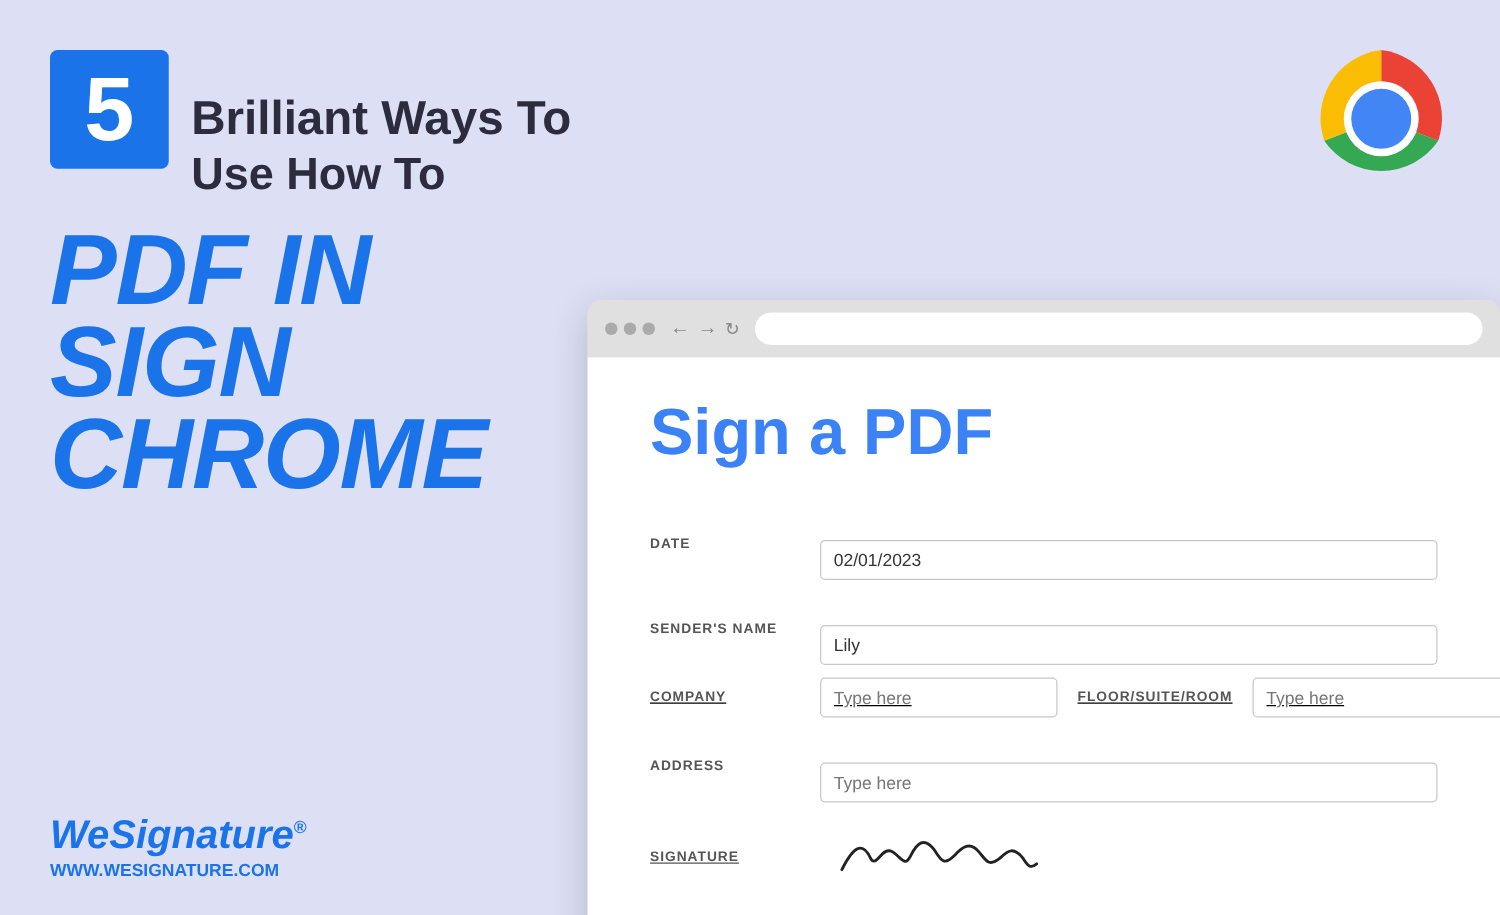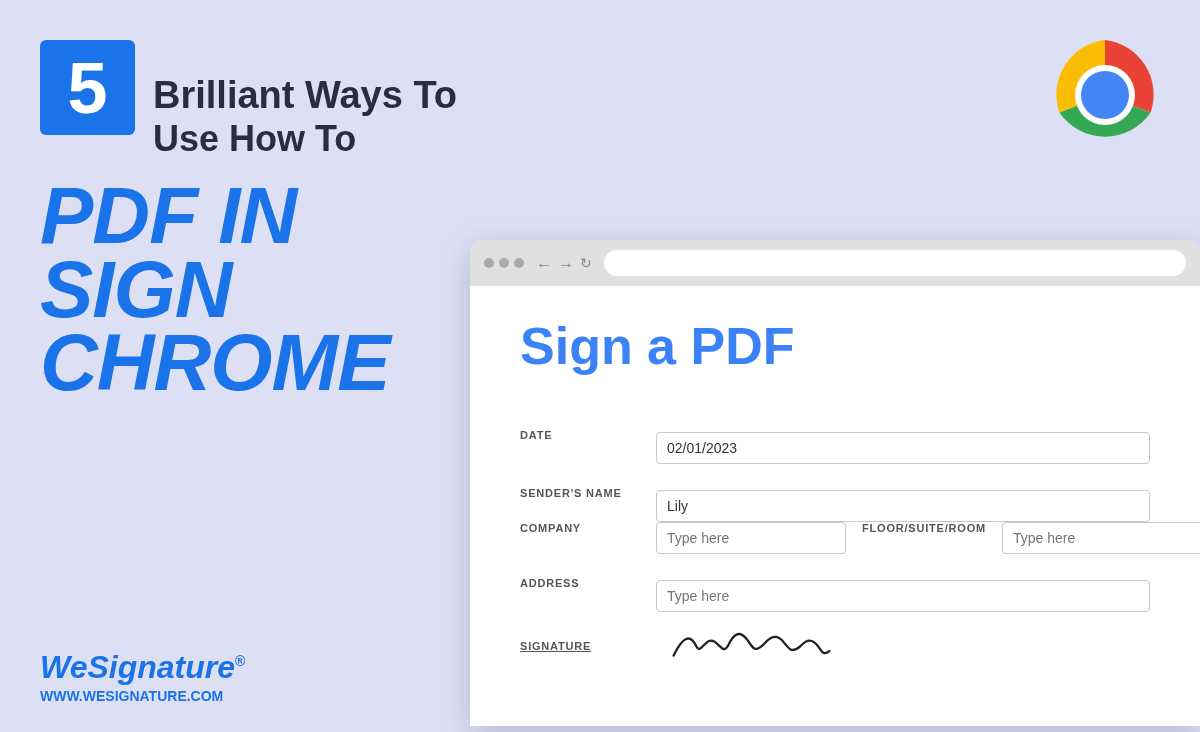--- a/index.html
+++ b/index.html
@@ -179,20 +179,21 @@
     .pdf-title {
       font-size: 52px;
       font-weight: 900;
       color: #3b82f6;
       margin-bottom: 30px;
     }
 
     .form-grid {
       display: flex;
       flex-direction: column;
+      gap: 10px;
     }
 
     .form-row {
       display: flex;
       align-items: center;
       gap: 16px;
     }
 
     .form-label {
       font-size: 11px;
@@ -211,21 +212,23 @@
       padding: 6px 10px;
       font-size: 14px;
       color: #333;
       height: 32px;
       background: white;
       margin-top: 26px;
     }
 
     .company-row {
       display: flex;
+      align-items: center;
       gap: 16px;
+      text-decoration: underline;
     }
 
     .company-label {
       font-size: 11px;
       font-weight: 700;
       color: #555;
       letter-spacing: 0.8px;
       width: 120px;
       flex-shrink: 0;
       text-transform: uppercase;

